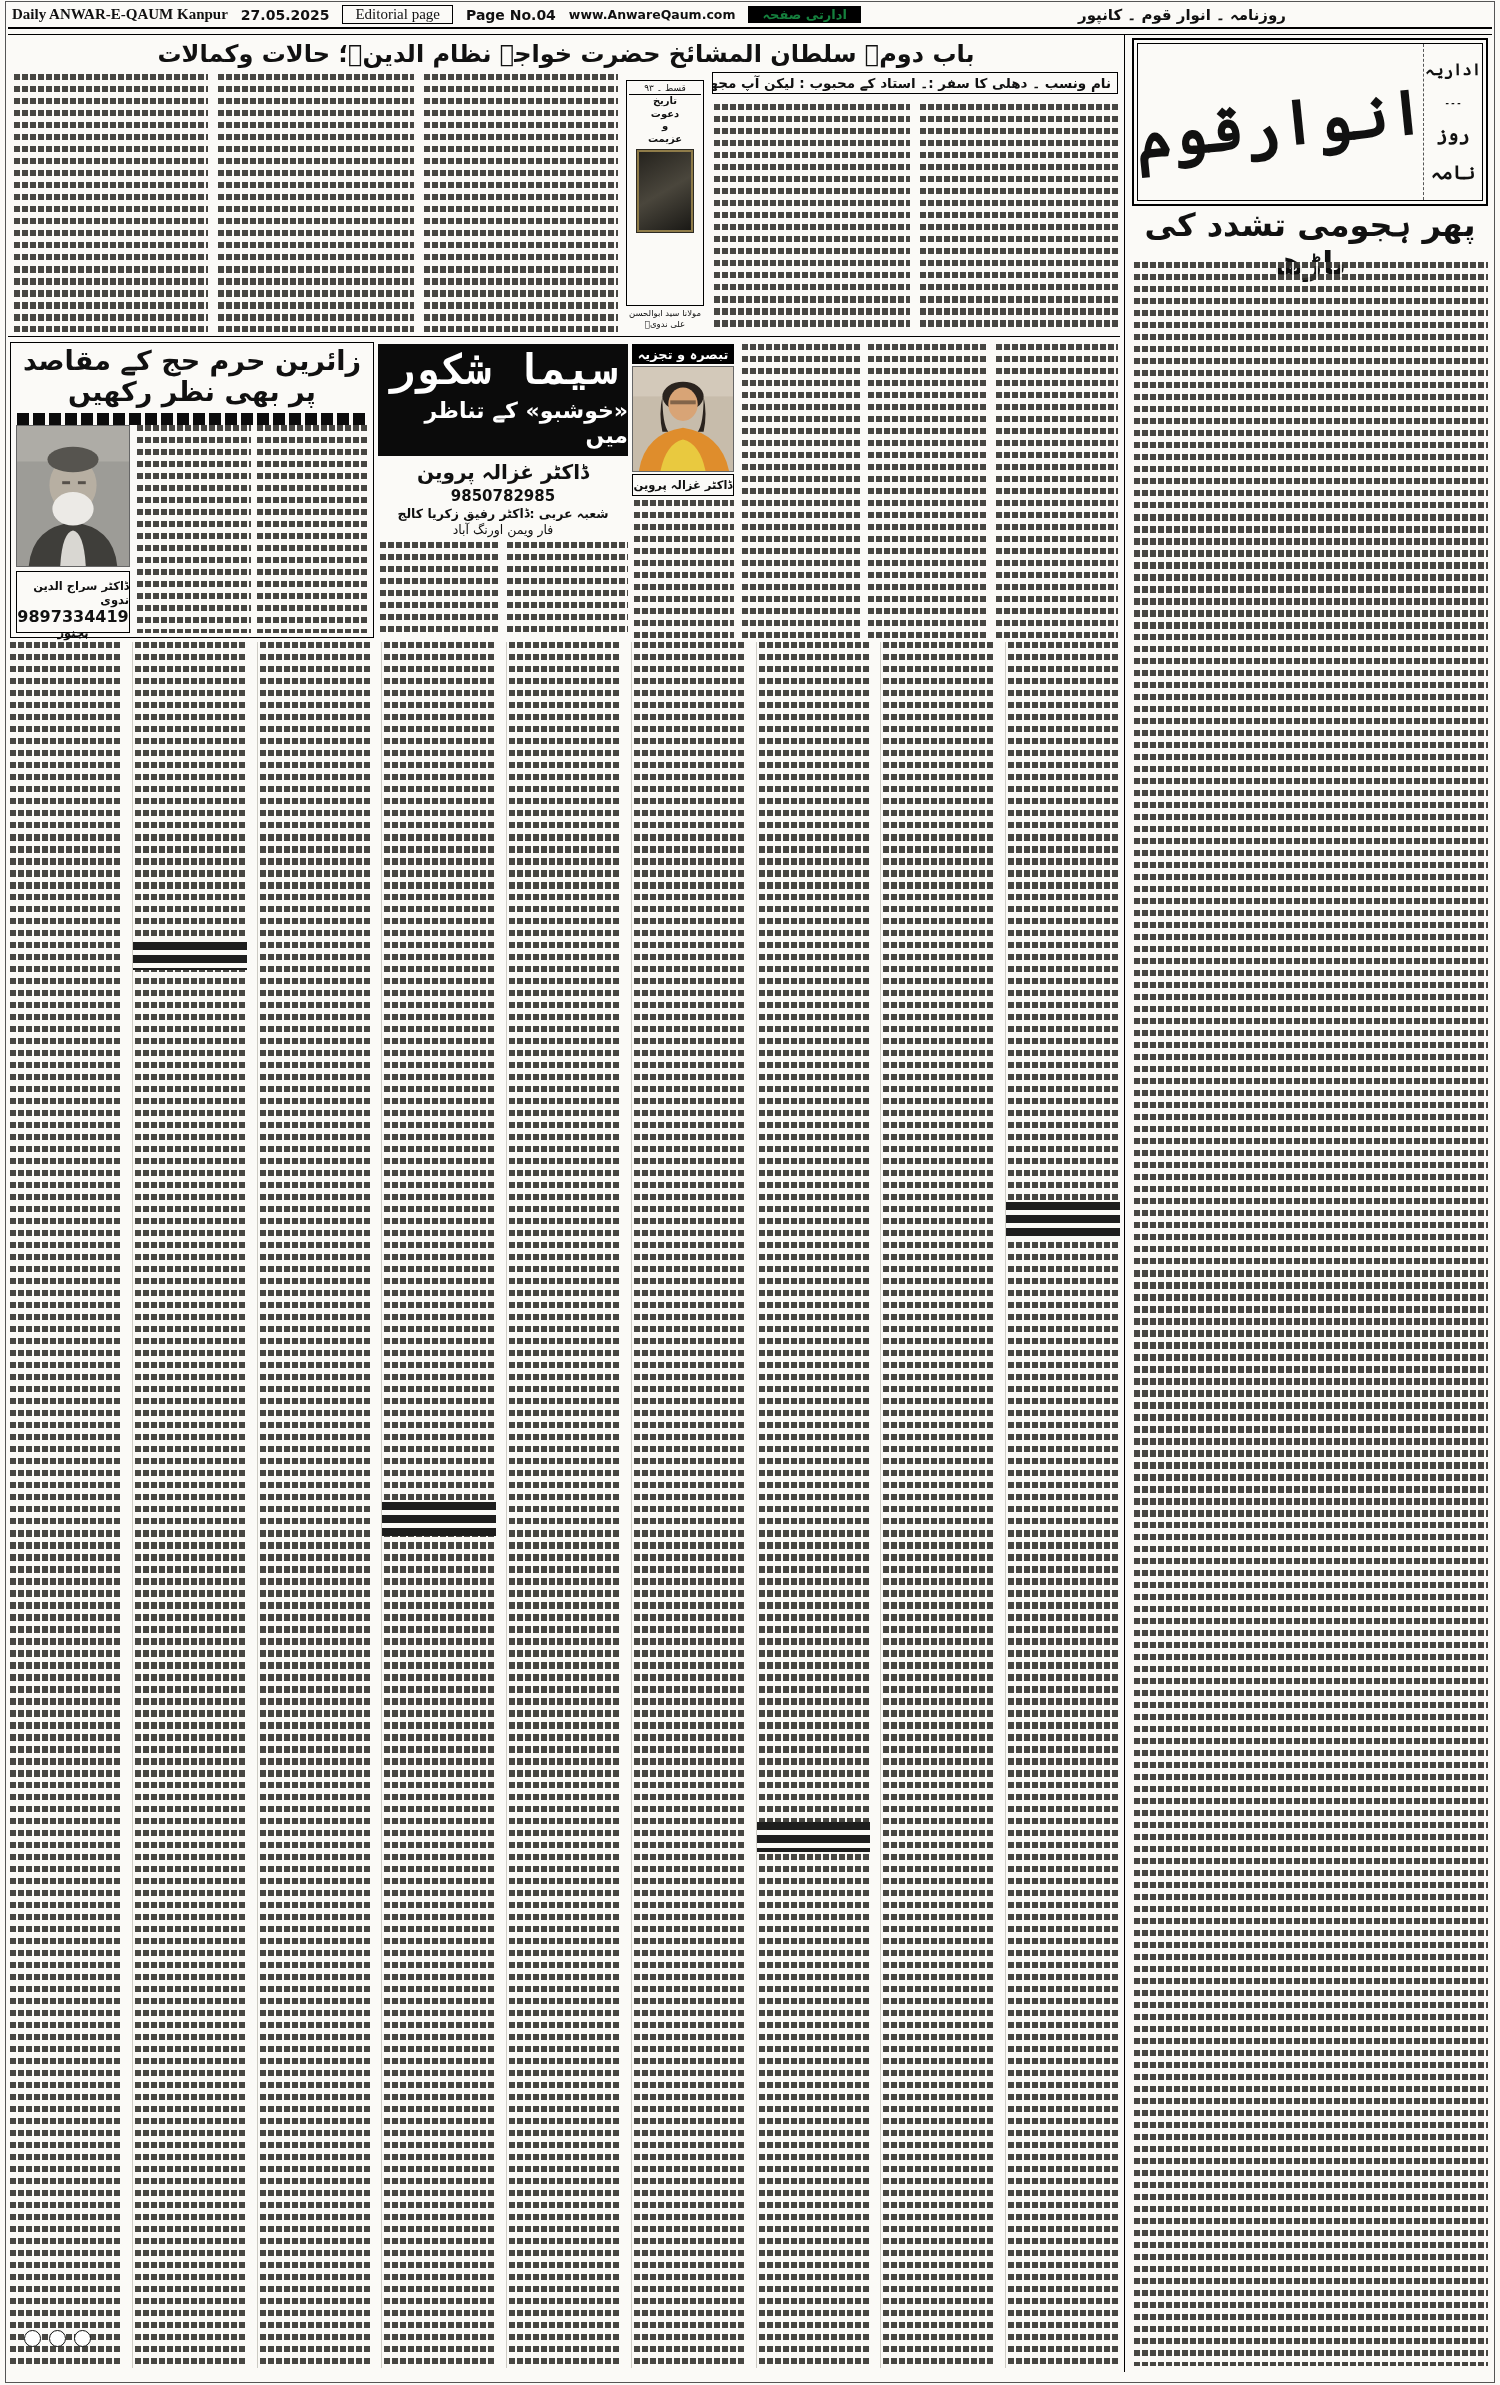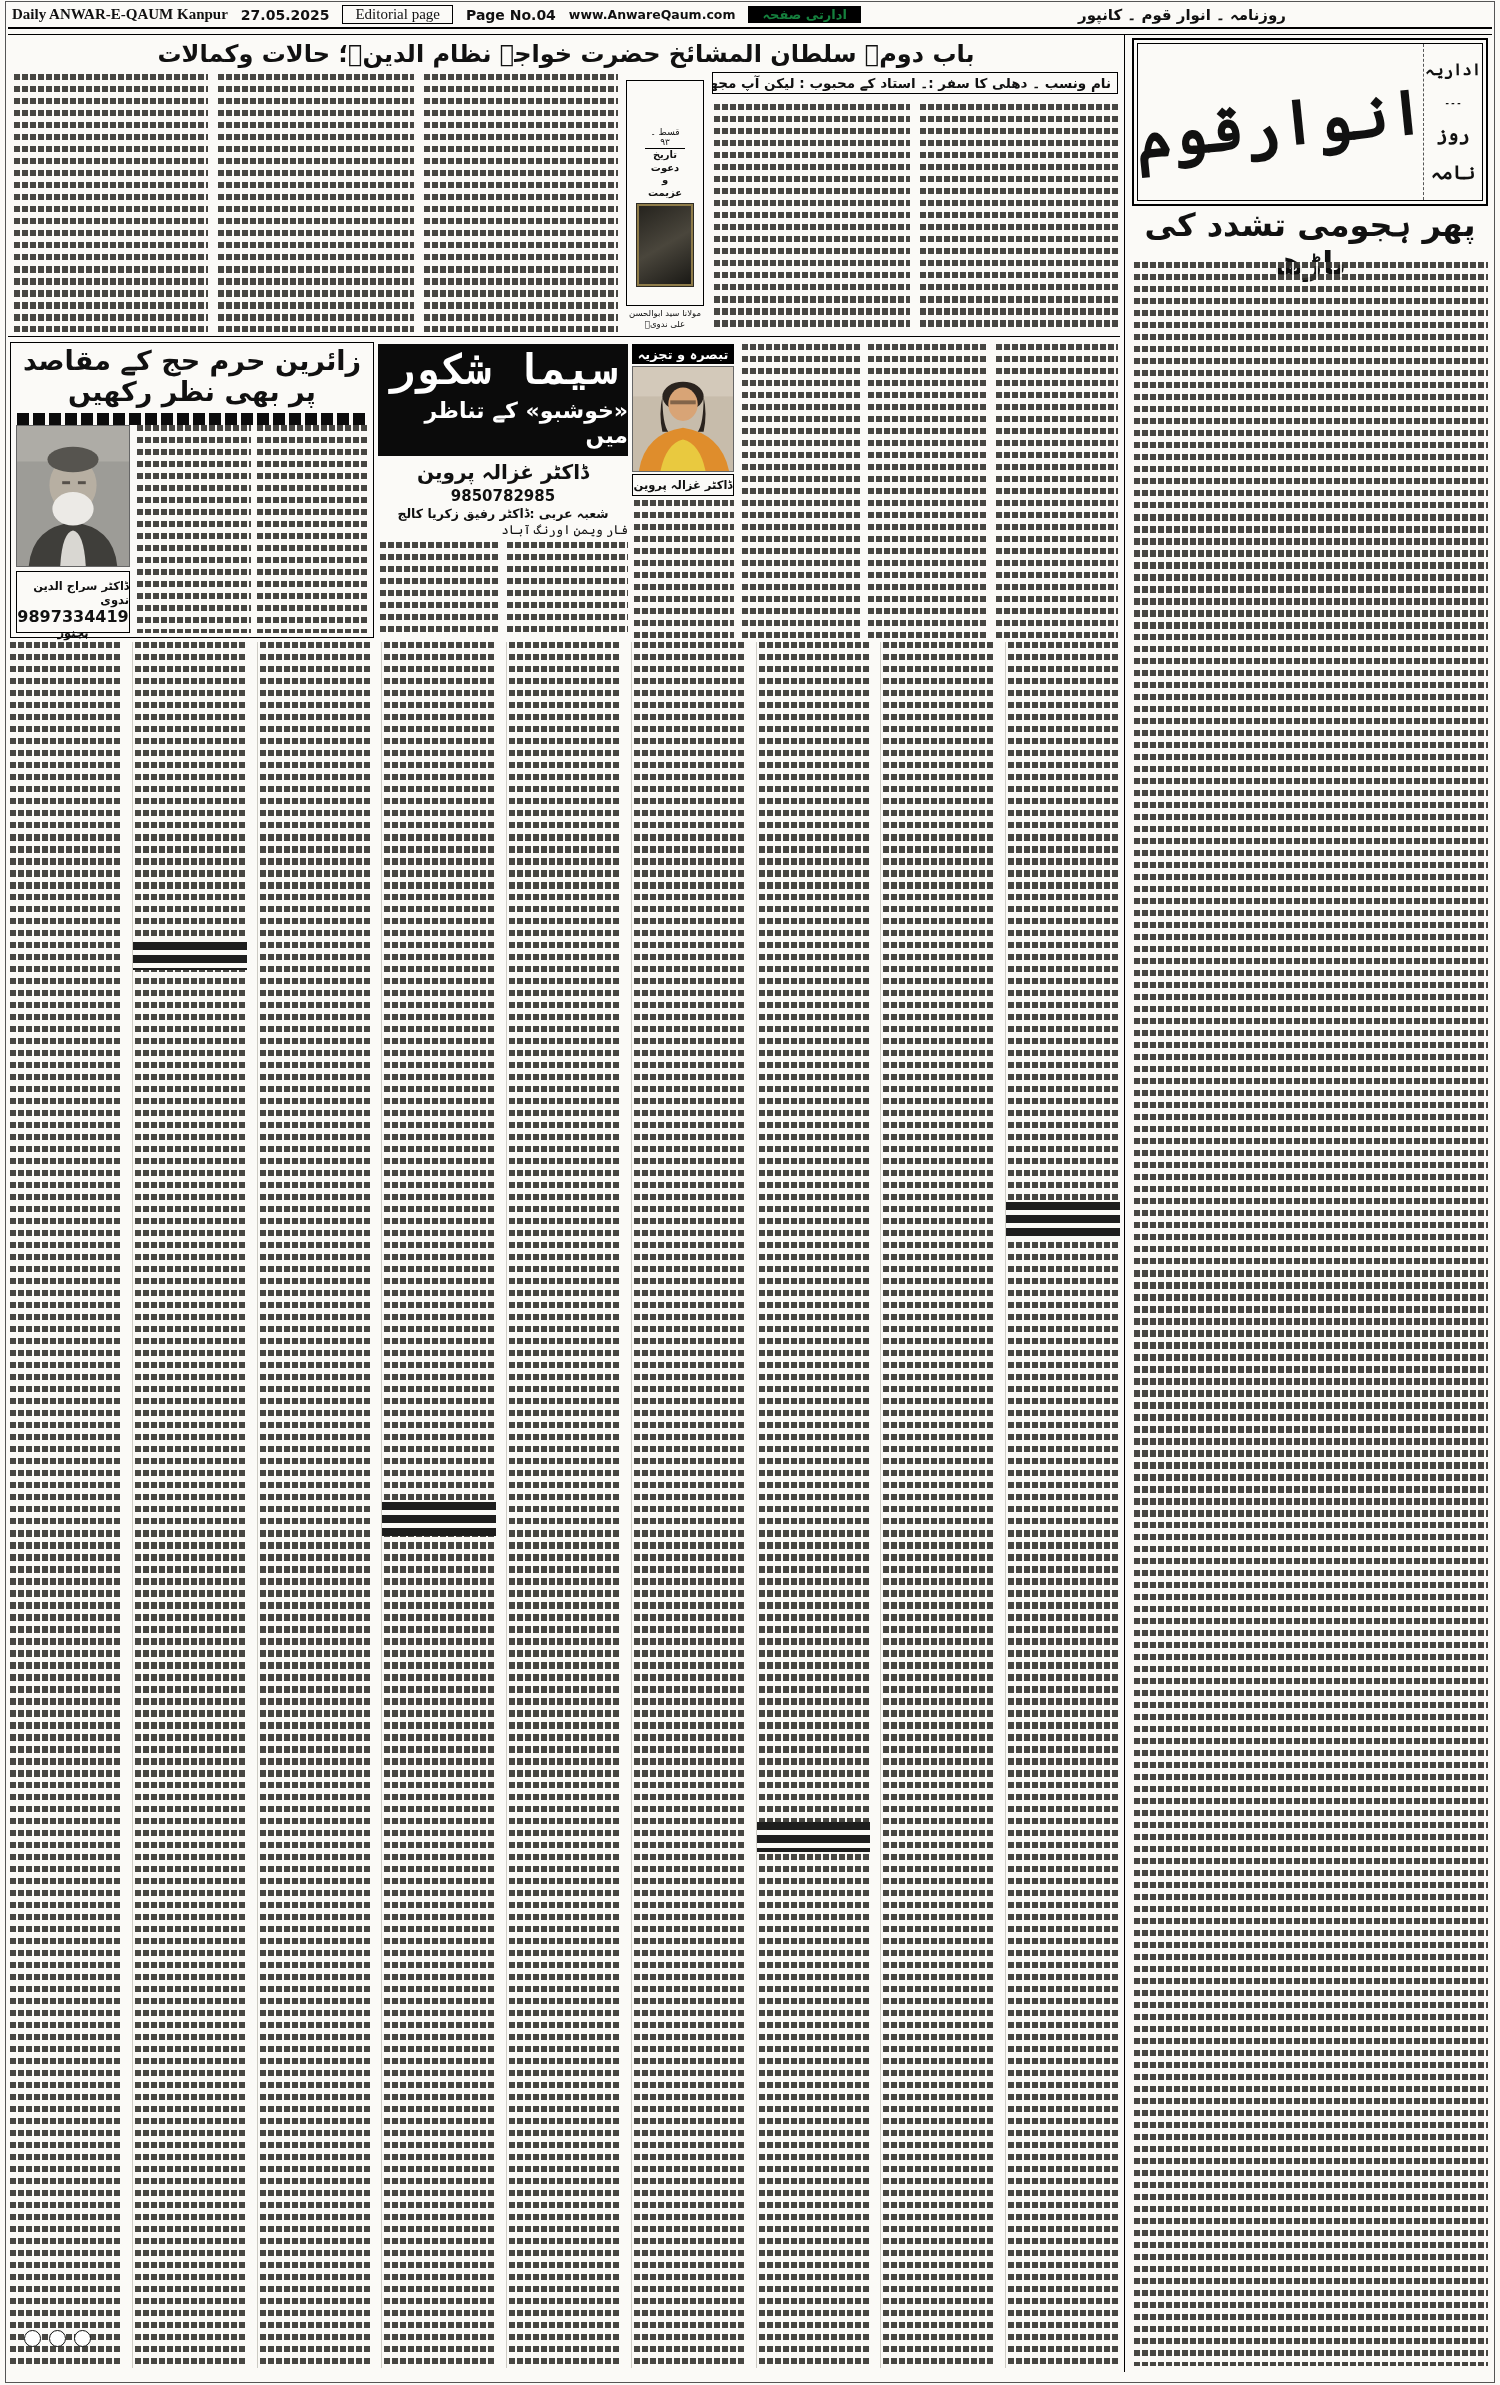--- a/index.html
+++ b/index.html
@@ -42,21 +42,21 @@
               font-size:62px;font-weight:bold;transform:rotate(-5deg);letter-spacing:-2px;}
 
   .edit-headline{left:1132px;top:206px;width:356px;text-align:center;font-weight:bold;font-size:32px;}
   .edit-body{left:1132px;top:262px;width:356px;height:2104px;}
 
   
   .lead-headline{left:12px;top:40px;width:1108px;text-align:center;font-weight:bold;font-size:24px;}
   .lead-subhead{left:712px;top:72px;width:406px;height:22px;border:1px solid #000;font-weight:bold;font-size:13.5px;
                 padding:2px 6px;box-sizing:border-box;white-space:nowrap;overflow:hidden;}
   .series-box{left:626px;top:80px;width:78px;height:226px;border:1px solid #000;box-sizing:border-box;
-              display:flex;flex-direction:column;align-items:center;padding:18px;justify-content:flex-end;}
+              display:flex;flex-direction:column;align-items:center;padding:2px;}
   .series-ep{font-size:9px;border-bottom:1px solid #000;width:100%;text-align:center;padding-bottom:1px;}
   .series-word{font-size:10px;font-weight:bold;line-height:1.25;}
   .series-book{width:56px;height:82px;margin-top:4px;border:1px solid #2c2a24;
                background:linear-gradient(150deg,#23211c 0%,#4a463c 50%,#171613 100%);
                box-shadow:inset 0 0 0 2px #8f7c49;}
   .series-caption{left:626px;top:308px;width:78px;text-align:center;font-size:8.5px;line-height:1.25;}
   .lead-rule{left:8px;top:336px;width:1112px;height:0;border-top:1.5px solid #000;}
 
   
   .hajj-box{left:10px;top:342px;width:364px;height:296px;border:1px solid #000;box-sizing:border-box;}
@@ -69,21 +69,21 @@
   .hajj-caption .ct{font-size:11.5px;font-weight:bold;}
 
   
   .rev-titlebox{left:378px;top:344px;width:250px;height:112px;background:#0b0b0b;color:#fff;
                 display:flex;flex-direction:column;align-items:center;justify-content:center;gap:4px;}
   .rev-title{font-size:42px;font-weight:bold;line-height:1;font-family:Liberation Mono, monospace;}
   .rev-subtitle{font-size:22px;font-weight:bold;}
   .rev-author{left:378px;top:460px;width:250px;text-align:center;font-weight:bold;font-size:20px;}
   .rev-phone{left:378px;top:487px;width:250px;text-align:center;font-weight:bold;font-size:15px;}
   .rev-aff1{left:378px;top:506px;width:250px;text-align:center;font-weight:bold;font-size:12.5px;}
-  .rev-aff2{left:378px;top:522px;width:250px;text-align:right;font-size:12.5px;font-family:Liberation Serif, serif;}
+  .rev-aff2{left:378px;top:522px;width:250px;text-align:center;font-size:12.5px;}
 
   .kicker{left:632px;top:344px;width:102px;height:20px;background:#000;color:#fff;font-weight:bold;font-size:13px;
           display:flex;align-items:center;justify-content:center;}
   .rev-photo{left:632px;top:366px;width:102px;height:106px;border:1px solid #666;box-sizing:border-box;}
   .rev-photocap{left:632px;top:474px;width:102px;height:22px;border:1px solid #000;box-sizing:border-box;
                 display:flex;align-items:center;justify-content:center;font-weight:bold;font-size:11.5px;}
 
   
   .bottom{left:8px;top:642px;width:1112px;height:1726px;display:flex;gap:10px;direction:rtl;}
   .bcol{flex:1;border-left:1px solid #c9c6bf;}

